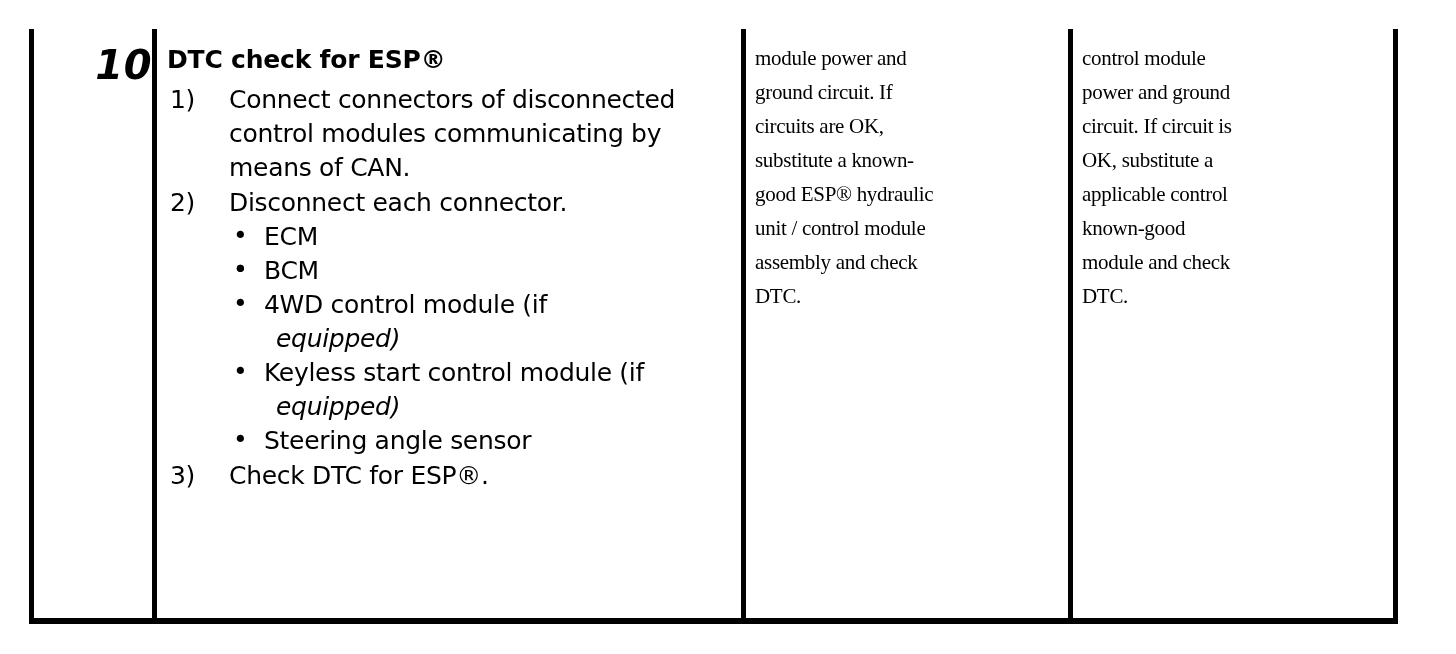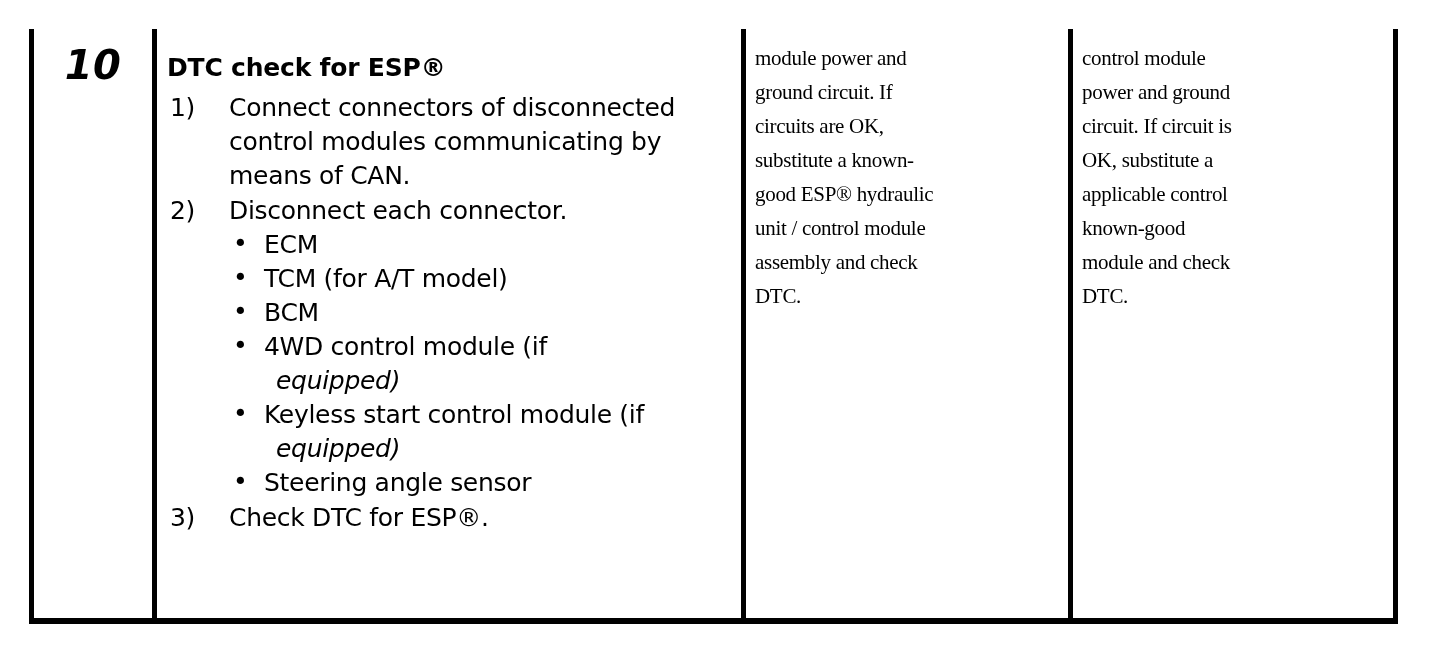--- a/index.html
+++ b/index.html
@@ -52,21 +52,21 @@
     position: absolute;
     top: 29px;
     box-sizing: border-box;
   }
 
   #cell-step-number {
     left: 34px;
     width: 118px;
     height: 589px;
     padding-top: 15px;
-    text-align: center;
+    text-align: right;
   }
   .step-number {
     font-size: 40px;
     font-weight: bold;
     font-style: italic;
     line-height: 1.05;
     letter-spacing: 0.5px;
   }
 
   #cell-action {
@@ -88,21 +88,21 @@
     width: 320px;
     height: 589px;
     padding: 12px 4px 0 9px;
   }
 
   
   .action-heading {
     font-size: 25px;
     font-weight: bold;
     line-height: 1.2;
-    margin: 12px 0 8px 0;
+    margin: 4px 0 8px 0;
     letter-spacing: -0.2px;
   }
 
   .ordered-list {
     margin: 0;
     padding: 0;
     list-style: none;
   }
   .ordered-item {
     position: relative;
@@ -194,21 +194,20 @@
         <span class="ordered-marker">2)</span>
         <span>Disconnect each connector.</span>
 
         <ul class="bullet-list">
           <li class="bullet-item">
             <span class="bullet-dot">•</span>
             <span>ECM</span>
           </li>
           <li class="bullet-item">
             <span class="bullet-dot">•</span>
-            <span>TCM (for A/T model)</span>
           </li>
           <li class="bullet-item">
             <span class="bullet-dot">•</span>
             <span>BCM</span>
           </li>
           <li class="bullet-item">
             <span class="bullet-dot">•</span>
             <span>4WD control module (if</span>
             <span class="bullet-cont">equipped)</span>
           </li>

